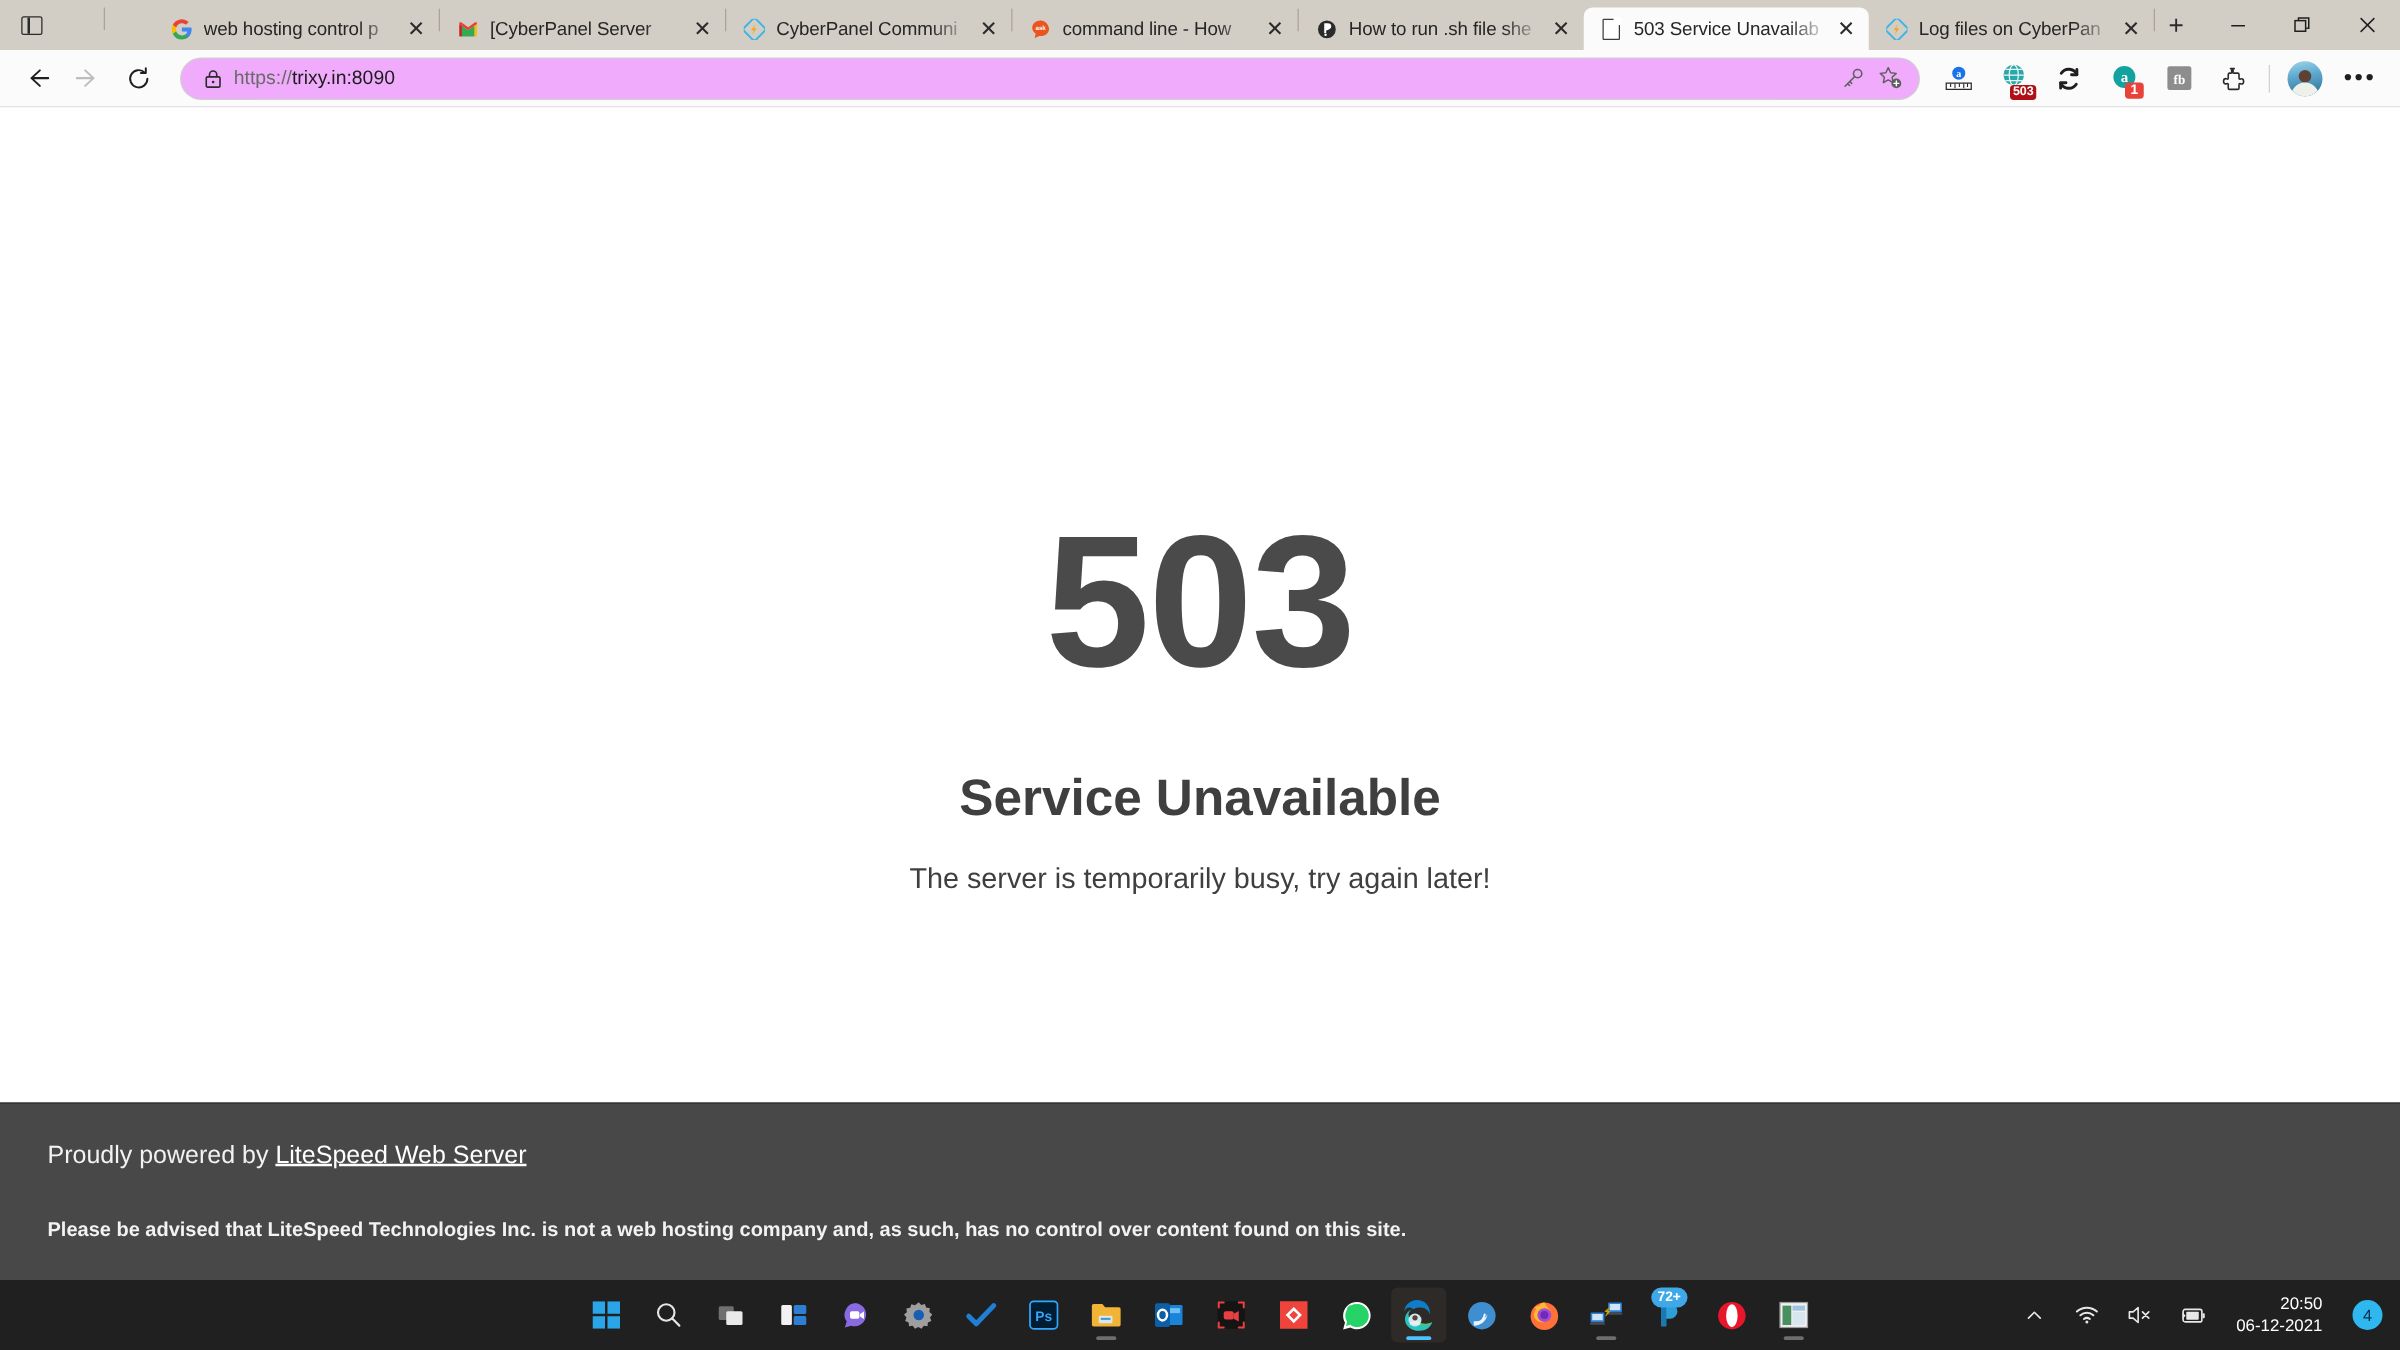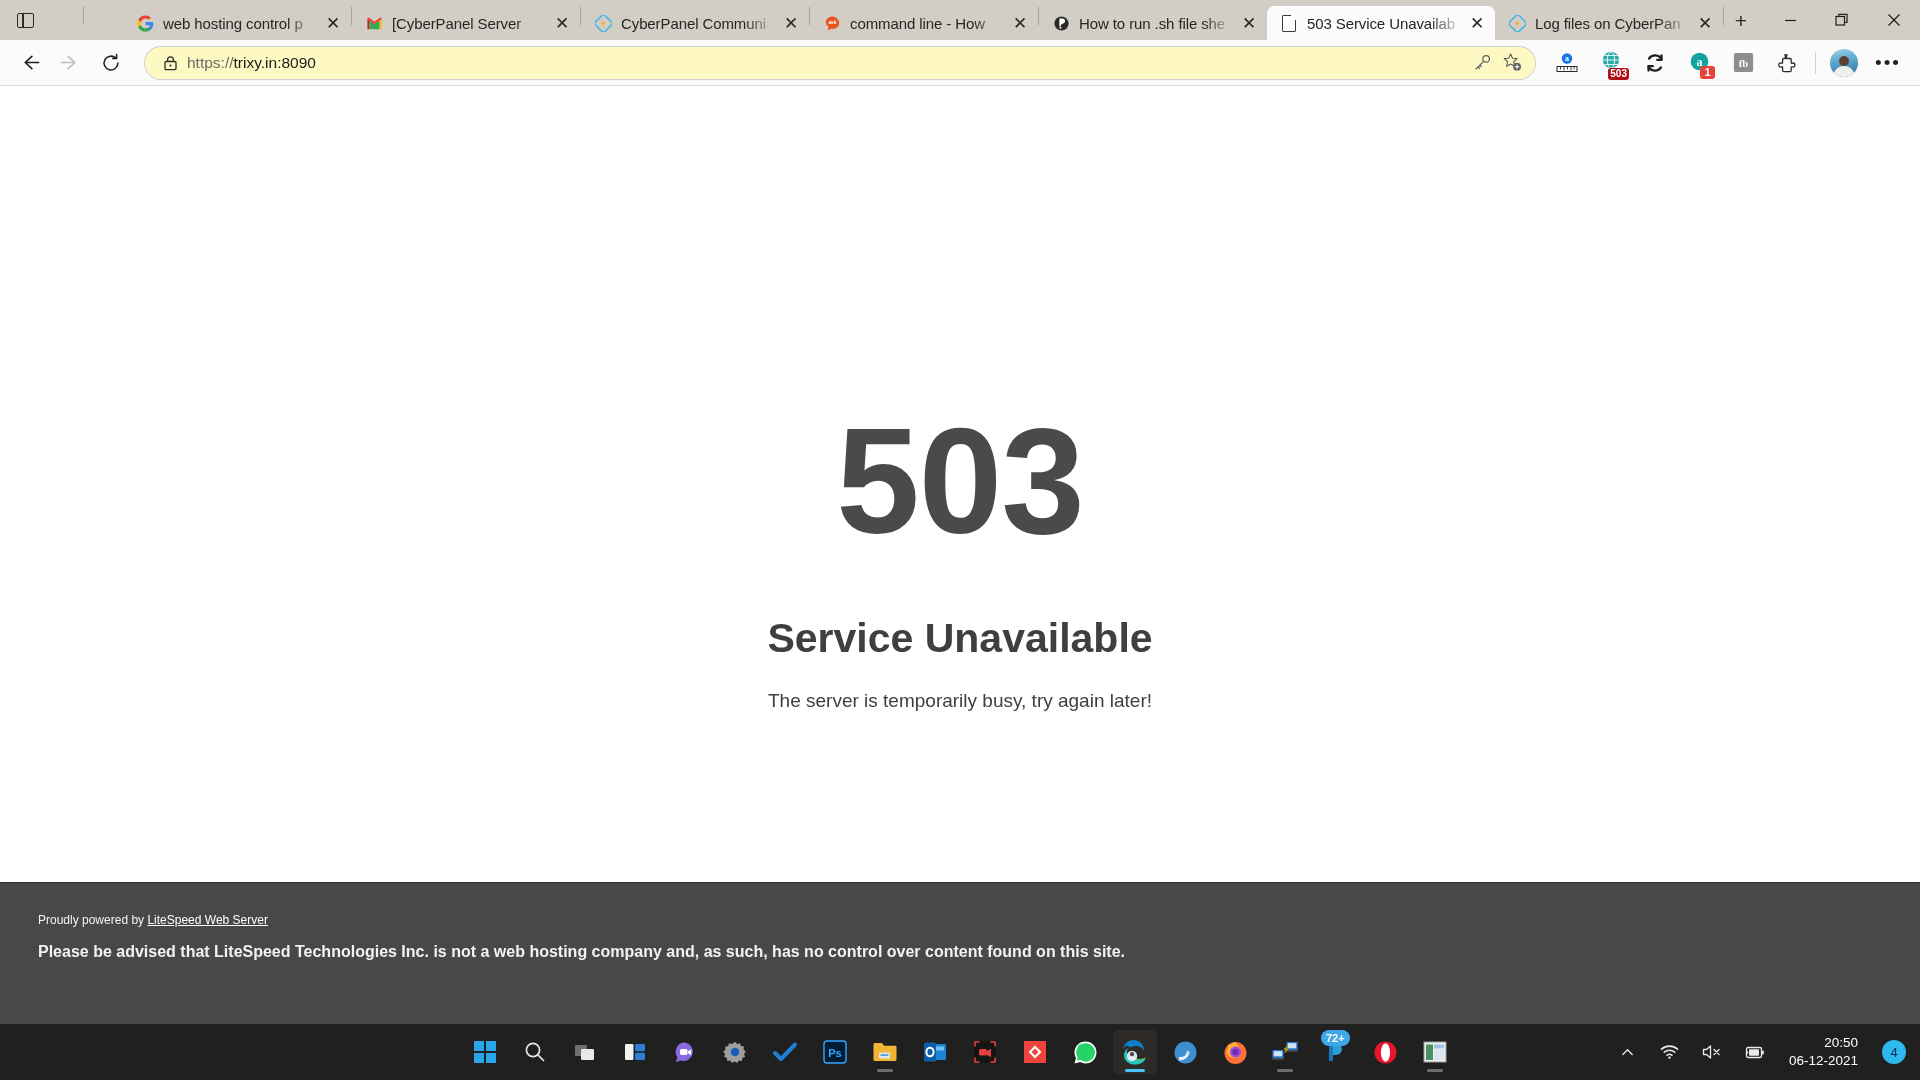--- a/index.html
+++ b/index.html
@@ -100,21 +100,21 @@
     padding: 0 10px;
     border-bottom: 1px solid #dcdcdc;
   }
   .navbtn {
     width: 38px; height: 38px; flex: 0 0 38px;
     display: flex; align-items: center; justify-content: center;
     margin-right: 3px;
   }
   .omnibox {
     flex: 1 1 auto; height: 32px;
-    background: #fef9c3;
+    background: #f0abfc;
     border-radius: 16px;
     display: flex; align-items: center;
     padding: 0 8px 0 14px;
     margin: 0 10px 0 12px;
     box-shadow: 0 0 0 1px #cfcfcf;
   }
   .lock { width: 22px; flex: 0 0 22px; display:flex; align-items:center; justify-content:center; }
   .url {
     flex: 1 1 auto; font-size: 15.5px; color: #1c1c1c;
     white-space: nowrap; overflow: hidden; padding-left: 6px;
@@ -171,32 +171,32 @@
   }
   .code {
     font-size: 150px; font-weight: bold; color: #4a4a4a;
     line-height: 1; letter-spacing: -1px;
   }
   .headline {
     font-size: 41px; font-weight: bold; color: #3f3f3f;
     margin-top: 62px; line-height: 1;
   }
   .sub {
-    font-size: 19px; color: #3f3f3f;
+    font-size: 23px; color: #3f3f3f;
     margin-top: 32px; line-height: 1;
   }
   .footer {
     background: #484848;
     color: #f2f2f2;
     padding: 30px 38px 30px 38px;
     flex: 0 0 auto;
     border-top: 1px solid #2f2f2f;
     height: 142px;
   }
-  .footer-line1 { font-size: 12px; margin-bottom: 16px; }
+  .footer-line1 { font-size: 20px; margin-bottom: 40px; }
   .footer-line1 a { color: #ffffff; text-decoration: underline; }
   .footer-line2 { font-size: 16px; font-weight: bold; }
 
   
   .taskbar {
     height: 56px; flex: 0 0 56px;
     background: #202020;
     display: flex; align-items: center;
     position: relative;
   }

